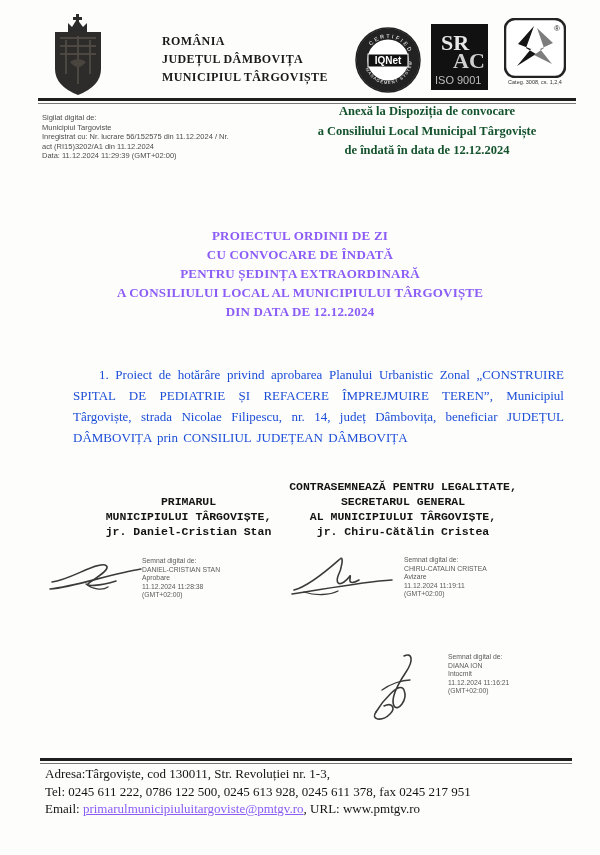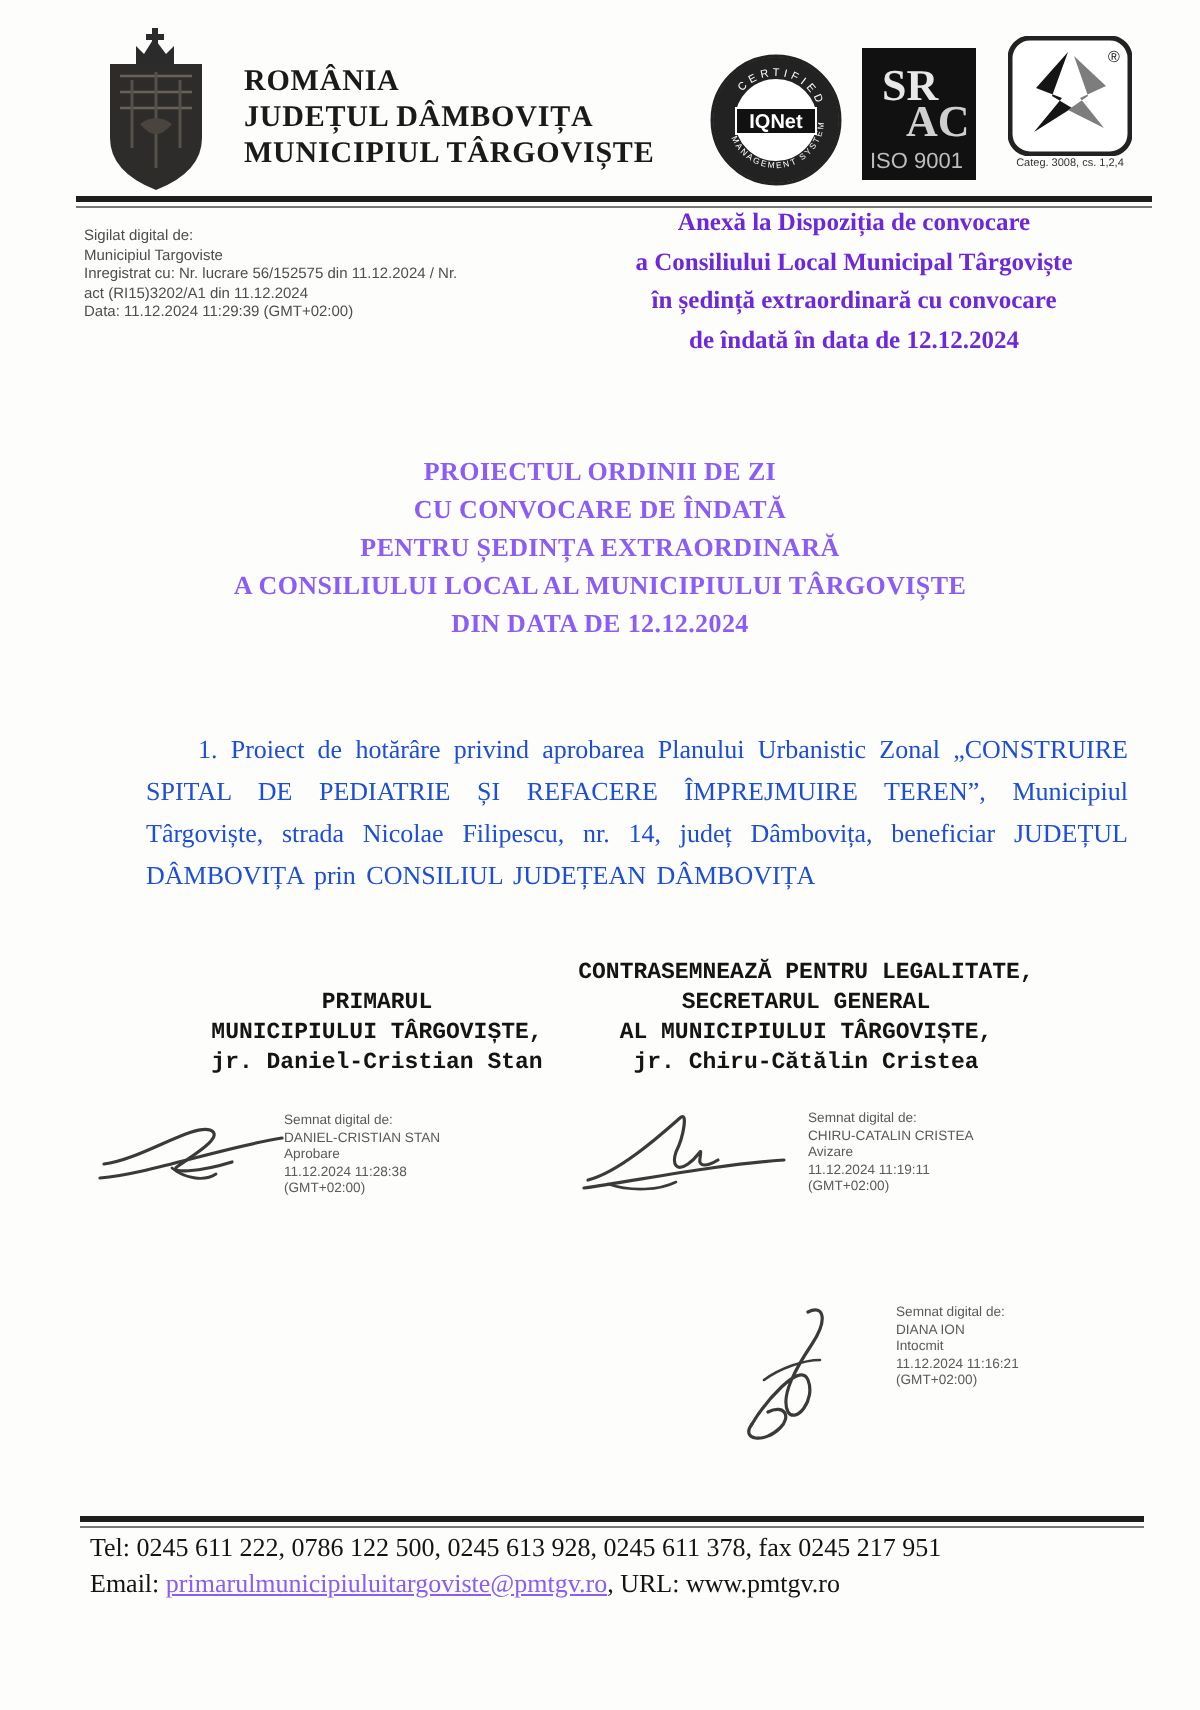--- a/index.html
+++ b/index.html
@@ -8,34 +8,34 @@
     width:600px;height:855px;
     background:#fdfdfb;
     font-family:"Liberation Serif", serif;
     color:#1c1c1c;
     overflow:hidden;
   }
   .abs{position:absolute;}
 
   
   .org-block{left:122px;top:32px;line-height:18px;}
-  .org-line{font-weight:bold;font-size:15px;letter-spacing:.4px;color:#1a1a1a;}
+  .org-line{font-weight:bold;font-size:12px;letter-spacing:.4px;color:#1a1a1a;margin-left:40px;}
 
   .hrule{
     left:38px;top:98px;width:538px;height:2px;
     border-top:3px solid #1e1e1e;border-bottom:1px solid #777;
   }
 
   
   .seal-block{left:42px;top:113px;font-family:"Liberation Sans",sans-serif;
     font-size:7.5px;line-height:9.5px;color:#4d4d4d;}
 
   
   .annex-block{left:272px;top:102px;width:310px;text-align:center;line-height:19.5px;}
-  .annex-line{font-weight:bold;font-size:12.5px;color:#6d28d9;}
+  .annex-line{font-weight:bold;font-size:12.5px;color:#14532d;}
 
   
   .title-block{left:40px;top:226px;width:520px;text-align:center;line-height:19px;}
   .title-line{font-weight:bold;font-size:13px;color:#8b5cf6;letter-spacing:.2px;}
 
   
   .agenda{left:73px;top:351px;width:491px;
     font-weight:normal;font-size:13px;line-height:21px;
     text-align:justify;text-indent:26px;color:#1d4ed8;word-spacing:2px;}
 
@@ -126,21 +126,20 @@
     <div>Sigilat digital de:</div>
     <div>Municipiul Targoviste</div>
     <div>Inregistrat cu: Nr. lucrare 56/152575 din 11.12.2024 / Nr.</div>
     <div>act (RI15)3202/A1 din 11.12.2024</div>
     <div>Data: 11.12.2024 11:29:39 (GMT+02:00)</div>
   </div>
 
   <div class="abs annex-block">
     <div class="annex-line">Anexă la Dispoziția de convocare</div>
     <div class="annex-line">a Consiliului Local Municipal Târgoviște</div>
-    <div class="annex-line">în ședință extraordinară cu convocare</div>
     <div class="annex-line">de îndată în data de 12.12.2024</div>
   </div>
 
   <div class="abs title-block">
     <div class="title-line">PROIECTUL ORDINII DE ZI</div>
     <div class="title-line">CU CONVOCARE DE ÎNDATĂ</div>
     <div class="title-line">PENTRU ȘEDINȚA EXTRAORDINARĂ</div>
     <div class="title-line">A CONSILIULUI LOCAL AL MUNICIPIULUI TÂRGOVIȘTE</div>
     <div class="title-line">DIN DATA DE 12.12.2024</div>
   </div>
@@ -195,19 +194,20 @@
     <div>Semnat digital de:</div>
     <div>DIANA ION</div>
     <div>Intocmit</div>
     <div>11.12.2024 11:16:21</div>
     <div>(GMT+02:00)</div>
   </div>
 
   <div class="abs frule"></div>
 
   <div class="abs footer-block">
+    <div class="footer-line">Adresa:Târgoviște, cod 130011, Str. Revoluției nr. 1-3,</div>
     <div class="footer-line">Tel: 0245 611 222, 0786 122 500, 0245 613 928, 0245 611 378, fax 0245 217 951</div>
     <div class="footer-line">
       <span>Email: </span><span class="email-link">primarulmunicipiuluitargoviste@pmtgv.ro</span><span>, URL: www.pmtgv.ro</span>
     </div>
   </div>
 
 </div>
 
 </body></html>

